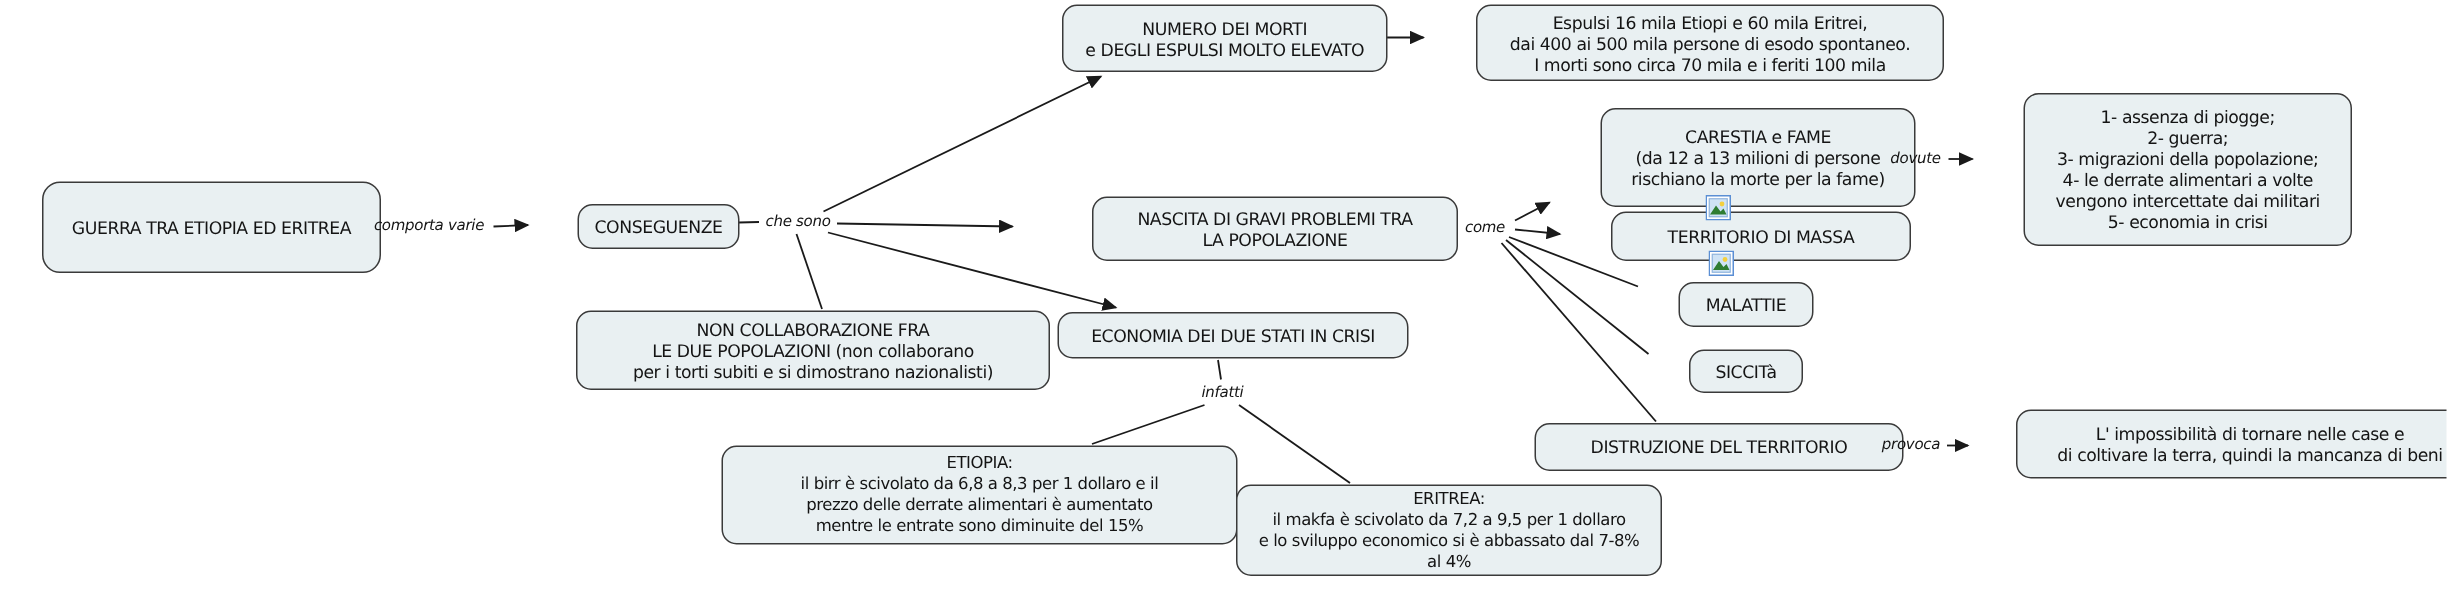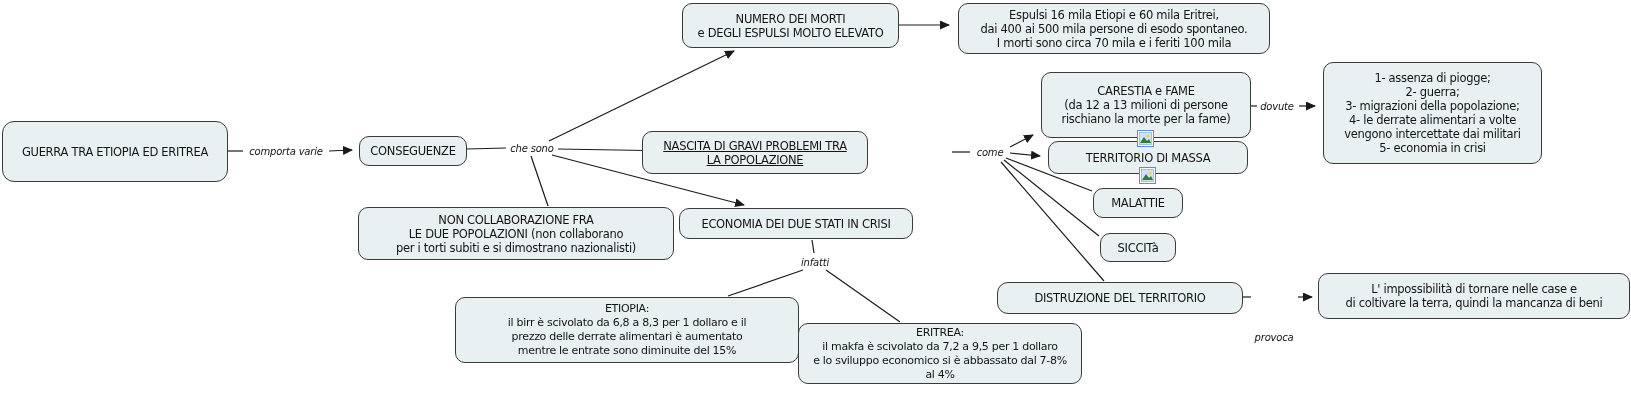--- a/index.html
+++ b/index.html
@@ -8,21 +8,21 @@
     font-family:"DejaVu Sans","Liberation Sans",sans-serif;color:#111;
     overflow:hidden;
   }
   #connectors{position:absolute;left:0;top:0;z-index:0;}
   .node{
     position:absolute;box-sizing:border-box;z-index:1;
     background:#e9f0f2;border:1px solid #3a3a3a;border-radius:10px;
     display:flex;align-items:center;justify-content:center;
     text-align:center;white-space:pre;
     font-size:11.5px;line-height:14px;letter-spacing:-0.3px;
-    padding:2px 6px;color:#141414;
+    padding:2px 6px;color:#141414;margin-left:26px;
   }
   .link-label{
     position:absolute;z-index:1;transform:translate(-50%,-50%);
     font-size:10px;letter-spacing:-0.2px;white-space:nowrap;color:#141414;font-style:italic;
   }
   .res-icon{
     position:absolute;z-index:2;width:17px;height:17px;
   }
   .res-icon svg{display:block;}
 </style>
@@ -72,41 +72,41 @@
 
 <div class="node" style="left:359px;top:136px;width:108px;height:30px;">CONSEGUENZE</div>
 
 <div class="node" style="left:682px;top:3px;width:217px;height:45px;">NUMERO DEI MORTI
 e DEGLI ESPULSI MOLTO ELEVATO</div>
 
 <div class="node" style="left:958px;top:3px;width:312px;height:51px;">Espulsi 16 mila Etiopi e 60 mila Eritrei,
 dai 400 ai 500 mila persone di esodo spontaneo.
 I morti sono circa 70 mila e i feriti 100 mila</div>
 
-<div class="node" style="left:642px;top:131px;width:226px;height:43px;text-decoration:underline;">NASCITA DI GRAVI PROBLEMI TRA
+<div class="node" style="left:702px;top:131px;width:244px;height:43px;">NASCITA DI GRAVI PROBLEMI TRA
 LA POPOLAZIONE</div>
 
 <div class="node" style="left:1041px;top:72px;width:210px;height:66px;">CARESTIA e FAME
 (da 12 a 13 milioni di persone
 rischiano la morte per la fame)</div>
 
 <div class="node" style="left:1323px;top:62px;width:219px;height:102px;">1- assenza di piogge;
 2- guerra;
 3- migrazioni della popolazione;
 4- le derrate alimentari a volte
 vengono intercettate dai militari
 5- economia in crisi</div>
 
 <div class="node" style="left:1048px;top:141px;width:200px;height:33px;">TERRITORIO DI MASSA</div>
 
 <div class="node" style="left:1093px;top:188px;width:90px;height:30px;">MALATTIE</div>
 
 <div class="node" style="left:1100px;top:233px;width:76px;height:29px;">SICCITà</div>
 
-<div class="node" style="left:997px;top:282px;width:246px;height:32px;border-radius:11px;">DISTRUZIONE DEL TERRITORIO</div>
+<div class="node" style="left:997px;top:282px;width:246px;height:32px;">DISTRUZIONE DEL TERRITORIO</div>
 
 <div class="node" style="left:1318px;top:273px;width:312px;height:46px;">L' impossibilità di tornare nelle case e
 di coltivare la terra, quindi la mancanza di beni</div>
 
 <div class="node" style="left:358px;top:207px;width:316px;height:53px;">NON COLLABORAZIONE FRA
 LE DUE POPOLAZIONI (non collaborano
 per i torti subiti e si dimostrano nazionalisti)</div>
 
 <div class="node" style="left:679px;top:208px;width:234px;height:31px;">ECONOMIA DEI DUE STATI IN CRISI</div>
 
@@ -117,21 +117,21 @@
 
 <div class="node" style="left:798px;top:323px;width:284px;height:61px;font-size:11px;">ERITREA:
 il makfa è scivolato da 7,2 a 9,5 per 1 dollaro
 e lo sviluppo economico si è abbassato dal 7-8%
 al 4%</div>
 
 <div class="link-label" style="left:286px;top:151px;">comporta varie</div>
 <div class="link-label" style="left:532px;top:148px;">che sono</div>
 <div class="link-label" style="left:990px;top:152px;">come</div>
 <div class="link-label" style="left:1277px;top:106px;">dovute</div>
-<div class="link-label" style="left:1274px;top:297px;margin-top:40px;">provoca</div>
+<div class="link-label" style="left:1274px;top:297px;">provoca</div>
 <div class="link-label" style="left:815px;top:262px;">infatti</div>
 
 <div class="res-icon" style="left:1137px;top:130px;">
   <svg width="17" height="17" viewBox="0 0 17 17">
     <rect x="0.5" y="0.5" width="16" height="16" fill="#ffffff" stroke="#5b8fd4"></rect>
     <rect x="2.5" y="2.5" width="12" height="12" fill="#cfe3f5" stroke="#8fb4dd" stroke-width="0.8"></rect>
     <circle cx="11" cy="6" r="1.6" fill="#f4d03f"></circle>
     <path d="M3 13 L7 7 L10 11 L12 9 L14 13 Z" fill="#2f7d32"></path>
   </svg>
 </div>

